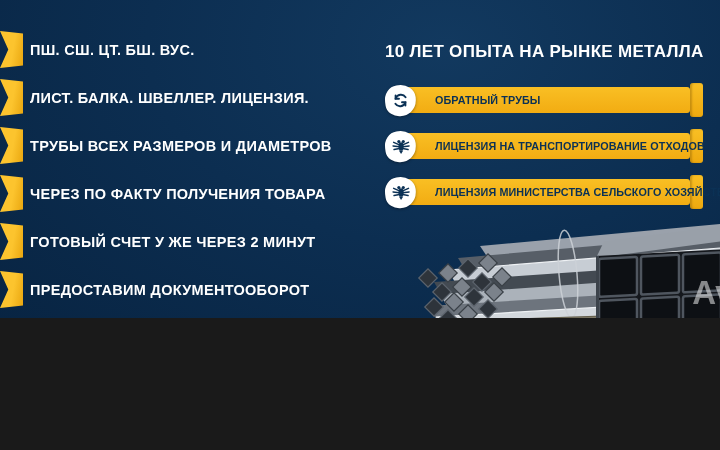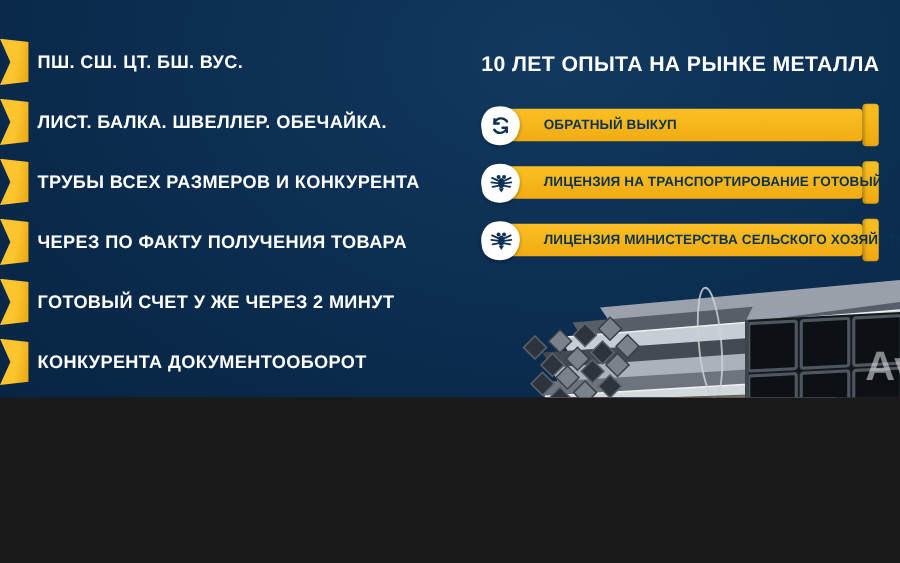--- a/index.html
+++ b/index.html
@@ -278,61 +278,61 @@
     </g>
   </svg>
 
   <div>
     <div class="left-item" style="top:31px;">
       <span class="left-tab"></span>
       <span class="left-label">ПШ. СШ. ЦТ. БШ. ВУС.</span>
     </div>
     <div class="left-item" style="top:79px;">
       <span class="left-tab"></span>
-      <span class="left-label">ЛИСТ. БАЛКА. ШВЕЛЛЕР. ОБЕЧАЙКА.</span>
+      <span class="left-label">ЛИСТ. БАЛКА. ШВЕЛЛЕР. ЛИЦЕНЗИЯ.</span>
     </div>
     <div class="left-item" style="top:127px;">
       <span class="left-tab"></span>
-      <span class="left-label">ТРУБЫ ВСЕХ РАЗМЕРОВ И КОНКУРЕНТА</span>
+      <span class="left-label">ТРУБЫ ВСЕХ РАЗМЕРОВ И ДИАМЕТРОВ</span>
     </div>
     <div class="left-item" style="top:175px;">
       <span class="left-tab"></span>
       <span class="left-label">ЧЕРЕЗ ПО ФАКТУ ПОЛУЧЕНИЯ ТОВАРА</span>
     </div>
     <div class="left-item" style="top:223px;">
       <span class="left-tab"></span>
       <span class="left-label">ГОТОВЫЙ СЧЕТ У ЖЕ ЧЕРЕЗ 2 МИНУТ</span>
     </div>
     <div class="left-item" style="top:271px;">
       <span class="left-tab"></span>
-      <span class="left-label">КОНКУРЕНТА ДОКУМЕНТООБОРОТ</span>
+      <span class="left-label">ПРЕДОСТАВИМ ДОКУМЕНТООБОРОТ</span>
     </div>
   </div>
 
   <div class="right-title">10 ЛЕТ ОПЫТА НА РЫНКЕ МЕТАЛЛА</div>
 
   <div class="badge" style="top:83px;">
     <div class="badge-endcap"></div>
     <div class="badge-bar">
-      <span class="badge-label">ОБРАТНЫЙ ВЫКУП</span>
+      <span class="badge-label">ОБРАТНЫЙ ТРУБЫ</span>
     </div>
     <div class="icon-blob">
       <svg width="17" height="17" viewBox="0 0 17 17" fill="none" stroke="#0b3155" stroke-width="1.9" stroke-linecap="round">
         <path d="M13.6 5.2 A5.6 5.6 0 0 0 3.6 6.6"></path>
         <path d="M3.4 11.8 A5.6 5.6 0 0 0 13.4 10.4"></path>
         <path d="M3.6 3.4 L3.6 6.8 L7 6.8" fill="none"></path>
         <path d="M13.4 13.6 L13.4 10.2 L10 10.2" fill="none"></path>
       </svg>
     </div>
   </div>
 
   <div class="badge" style="top:129px;">
     <div class="badge-endcap"></div>
     <div class="badge-bar">
-      <span class="badge-label">ЛИЦЕНЗИЯ НА ТРАНСПОРТИРОВАНИЕ ГОТОВЫЙ</span>
+      <span class="badge-label">ЛИЦЕНЗИЯ НА ТРАНСПОРТИРОВАНИЕ ОТХОДОВ</span>
     </div>
     <div class="icon-blob">
       <svg width="18" height="18" viewBox="0 0 18 18" fill="#0b3155">
         <circle cx="6.8" cy="3.6" r="1.6"></circle>
           <circle cx="11.2" cy="3.6" r="1.6"></circle>
         <ellipse cx="9" cy="8.6" rx="2.6" ry="4.2"></ellipse>
         <g stroke="#0b3155" stroke-width="1.5" stroke-linecap="round">
           <line x1="7.4" y1="7" x2="1.6" y2="4.4"></line>
             <line x1="7.2" y1="8.8" x2="1" y2="8"></line>
             <line x1="7.4" y1="10.6" x2="2" y2="11.6"></line>

